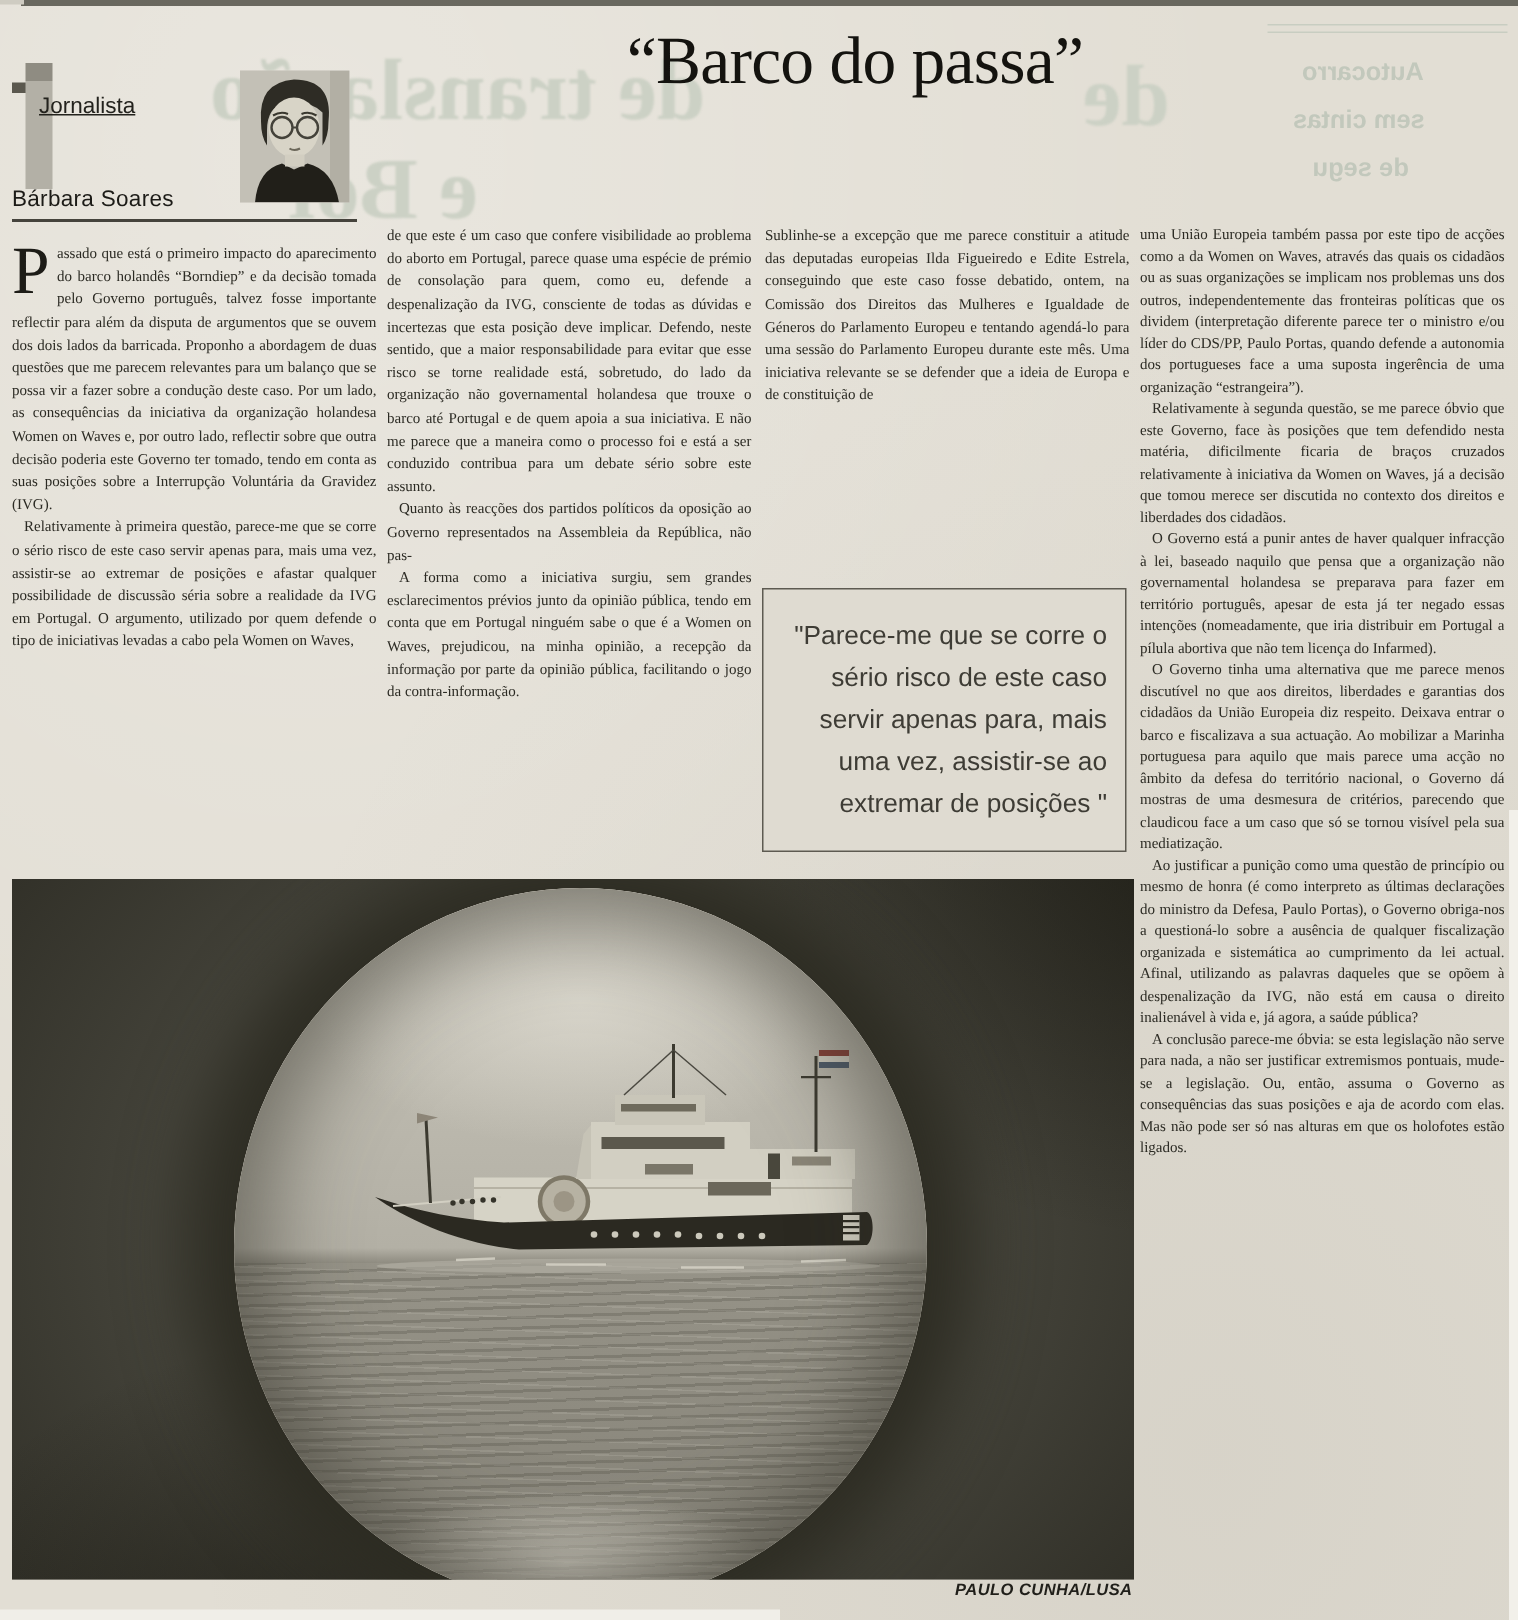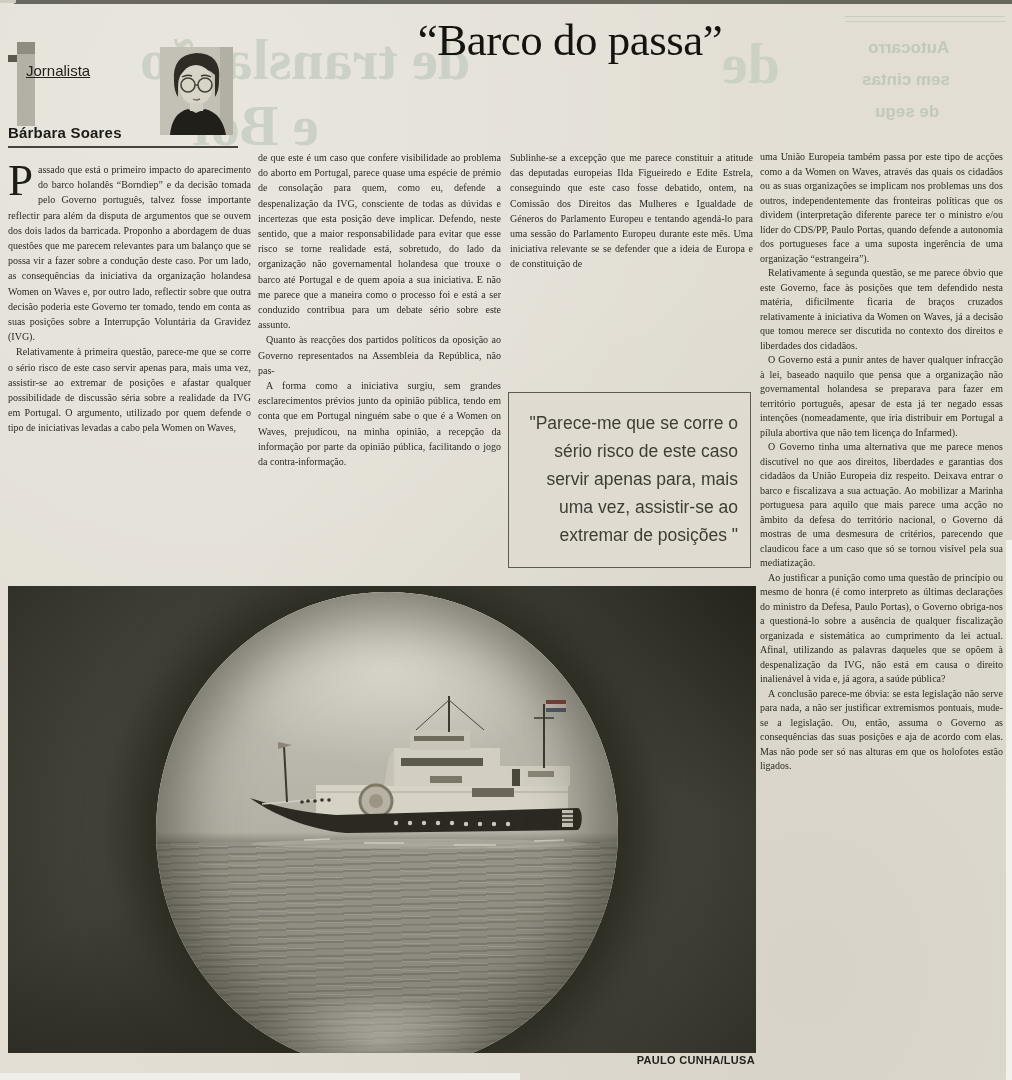--- a/index.html
+++ b/index.html
@@ -31,21 +31,21 @@
   .ghost-bottom{position:absolute;font-family:Liberation Serif, serif;font-size:11.5px;
     color:#aaa699;filter:blur(0.4px);white-space:nowrap;z-index:0;margin-top:36px;}
 
   
   .kicker-bar{position:absolute;left:17px;top:42px;width:18px;height:84px;
     background:linear-gradient(#8f8c82 0 14%, #b3b0a6 14% 100%);}
   .kicker{position:absolute;left:26px;top:62px;font-family:"Liberation Sans",sans-serif;
     font-size:15px;color:#23221d;text-decoration:underline;}
   .portrait{position:absolute;left:160px;top:47px;width:73px;height:88px;overflow:hidden;background:#c4c1b7;}
   .byline-name{position:absolute;left:8px;top:124px;font-family:"Liberation Sans",sans-serif;
-    font-weight:bold;font-size:15px;color:#1c1b17;letter-spacing:.2px;}
+    font-weight:normal;font-size:15px;color:#1c1b17;letter-spacing:.2px;}
   .byline-rule{position:absolute;left:8px;top:146px;width:230px;height:2px;background:#45433c;}
 
   
   .headline{position:absolute;left:330px;top:12px;width:480px;text-align:center;z-index:1;
     font-family:"Liberation Serif",serif;font-size:45px;line-height:57px;color:#14130f;
     letter-spacing:-0.5px;}
 
   
   .col{position:absolute;width:243px;font-size:10px;line-height:15.2px;text-align:justify;
     overflow:hidden;z-index:1;}
@@ -80,21 +80,21 @@
       radial-gradient(ellipse 260px 140px at 50% 30%, rgba(235,232,222,0.55), rgba(235,232,222,0) 70%),
       linear-gradient(#c9c6bb, #b3b0a5 96%, #8f8c81 100%);}
   .sea{position:absolute;left:0;top:250px;width:100%;height:228px;
     background:
       radial-gradient(ellipse 190px 70px at 48% 88%, rgba(228,225,214,0.65), rgba(228,225,214,0) 70%),
       repeating-linear-gradient(178deg, rgba(60,58,48,0.22) 0 2px, rgba(0,0,0,0) 2px 7px),
       repeating-linear-gradient(2deg, rgba(220,217,206,0.15) 0 1px, rgba(0,0,0,0) 1px 9px),
       linear-gradient(#969388, #8b887d 60%, #939085);}
   .ship-svg{position:absolute;left:88px;top:96px;width:345px;height:170px;}
   .credit{position:absolute;right:257px;top:1054px;font-family:"Liberation Sans",sans-serif;
-    font-weight:bold;font-size:11px;color:#201f1a;letter-spacing:.3px;z-index:2;}
+    font-style:italic;font-weight:bold;font-size:11px;color:#201f1a;letter-spacing:.3px;z-index:2;}
 </style>
 </head>
 <body>
 
 <div id="page">
 
   <div class="top-edge"></div>
   <div class="top-edge2"></div>
   <div class="right-edge"></div>
   <div class="bottom-edge"></div>

